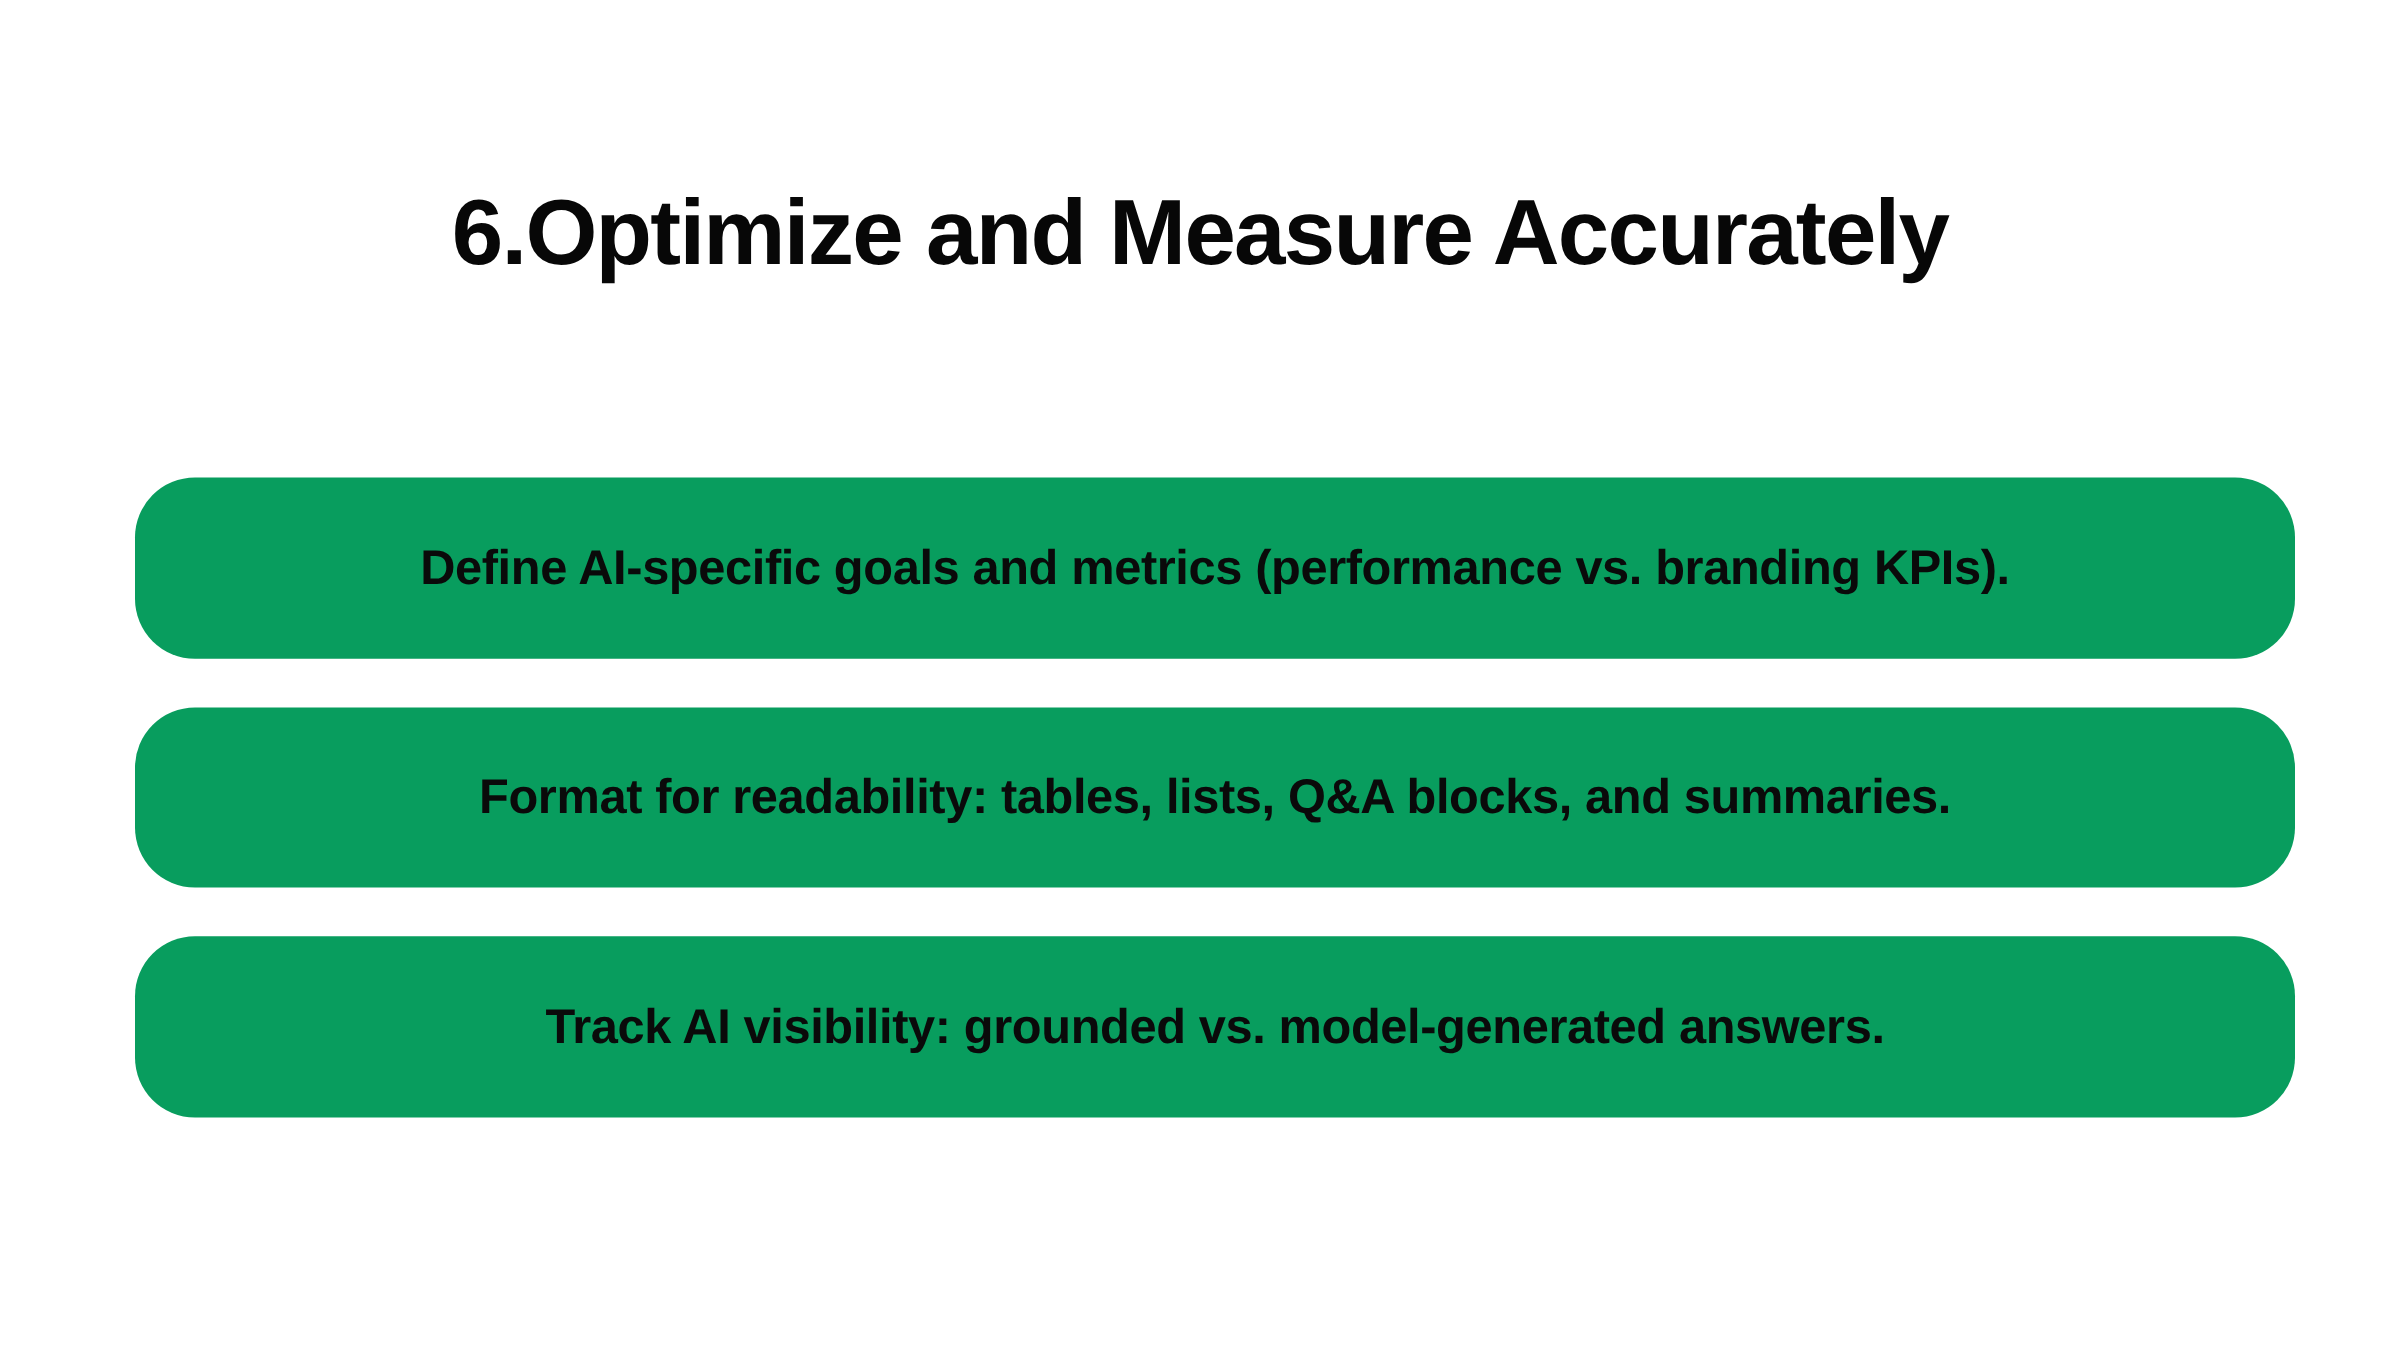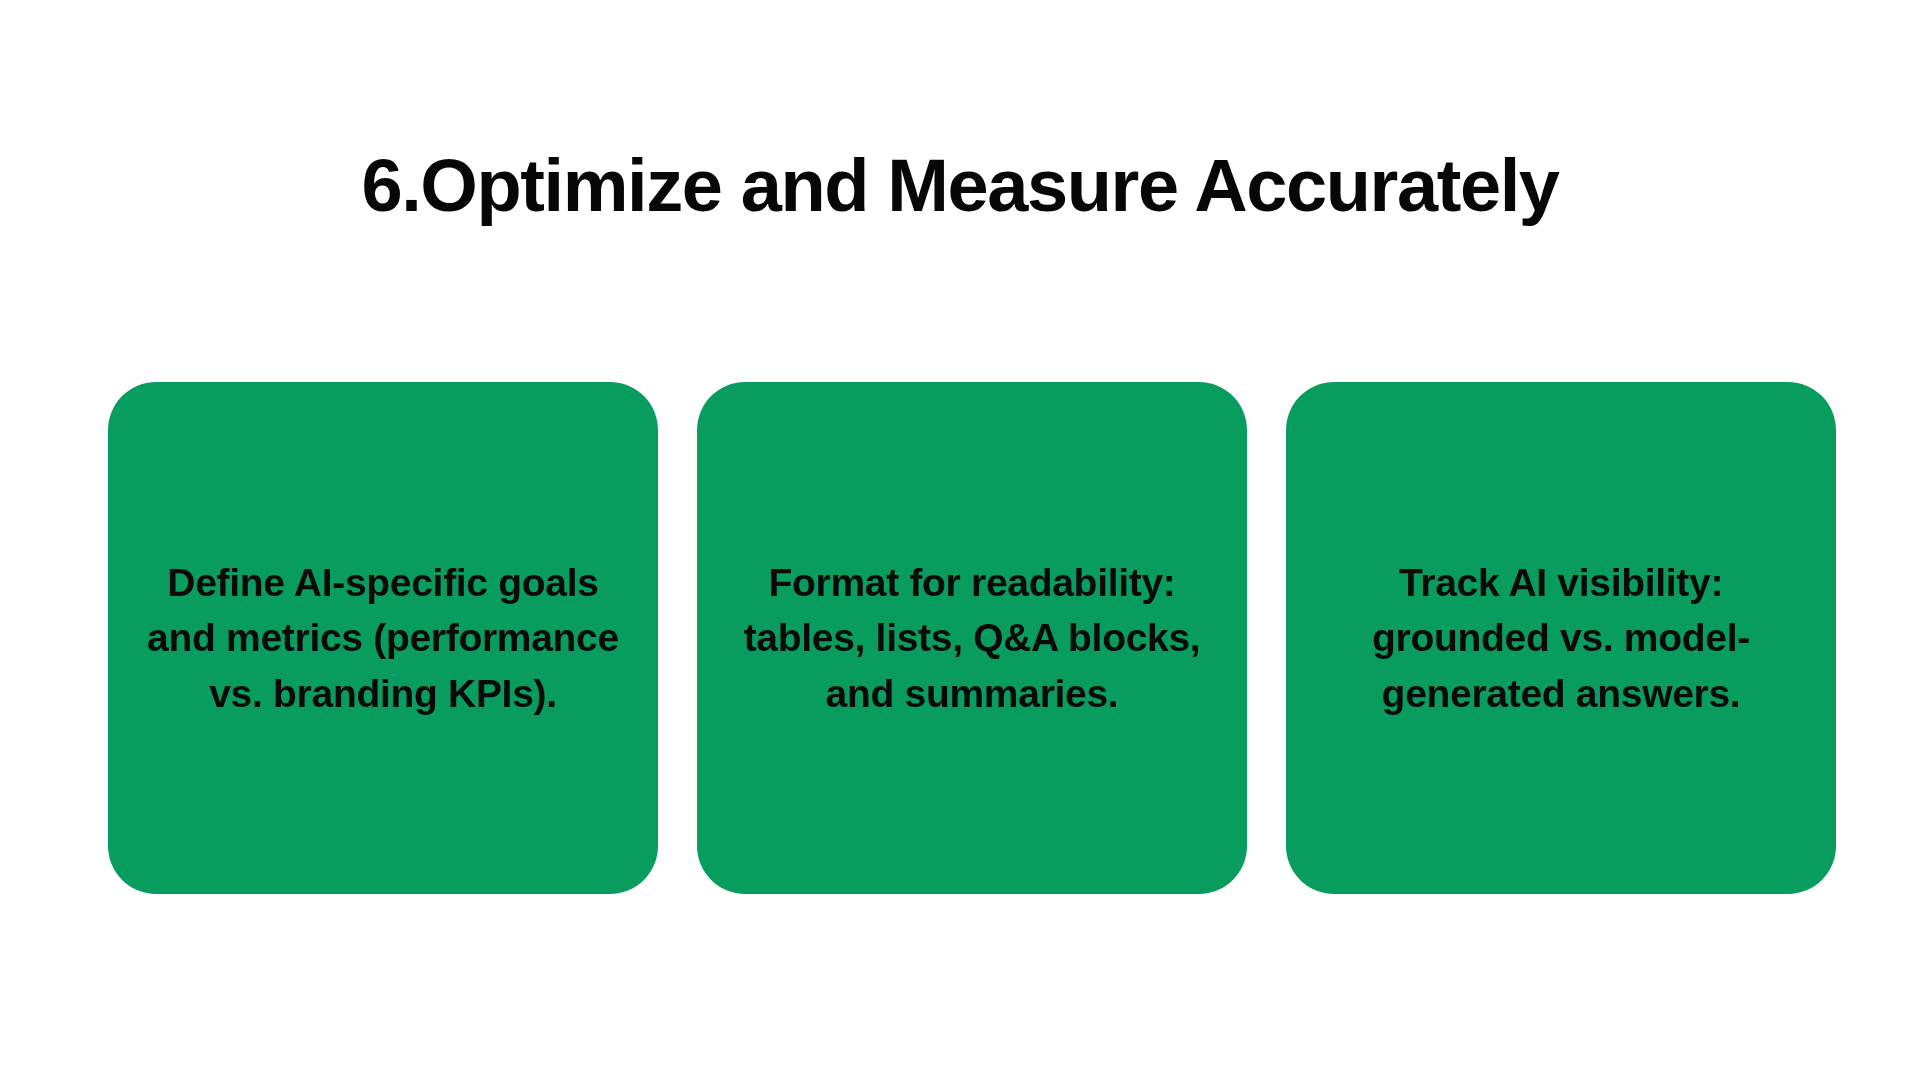--- a/index.html
+++ b/index.html
@@ -33,21 +33,21 @@
     color: #070707;
     white-space: nowrap;
   }
   .cards-row {
     position: absolute;
     left: 108px;
     top: 382px;
     width: 1728px;
     height: 512px;
     display: flex;
-    flex-direction: row;
+    flex-direction: column;
     justify-content: space-between;
     align-items: stretch;
     gap: 39px;
   }
   .card {
     flex: 1 1 0;
     background: #089d5e;
     border-radius: 48px;
     display: flex;
     align-items: center;

